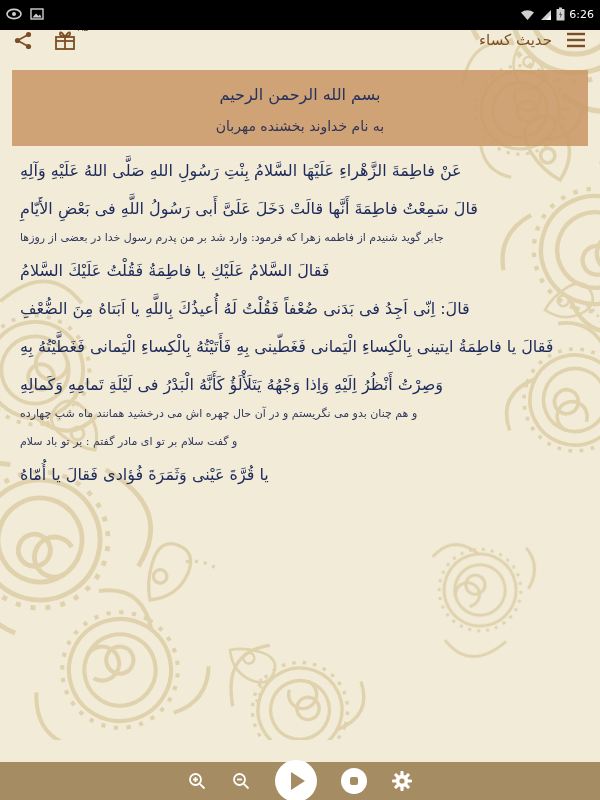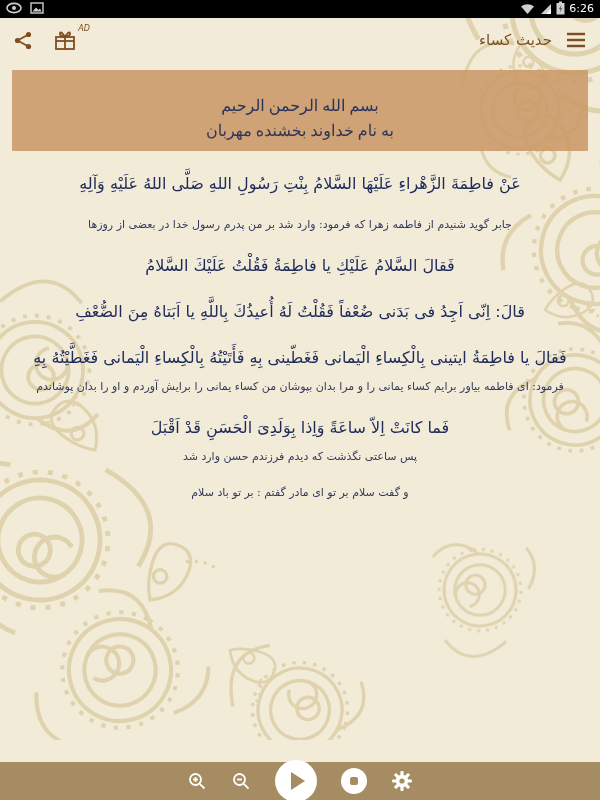--- a/index.html
+++ b/index.html
@@ -1,46 +1,46 @@
 <!DOCTYPE html>
 <html lang="fa"><head>
 <meta charset="utf-8">
 <style>
   * { margin:0; padding:0; box-sizing:border-box; }
   html,body { width:600px; height:800px; }
   body { font-family:"DejaVu Sans", sans-serif; background:#f1ebd8; }
   .screen { position:relative; width:600px; height:800px; overflow:hidden; background:#f1ebd8; }
 
   
-  .statusbar { position:absolute; top:0; left:0; width:600px; height:18px; background:#000;
+  .statusbar { position:absolute; top:0; left:0; width:600px; height:30px; background:#000;
     display:flex; align-items:center; padding:0 6px; z-index:30; }
   .sb-left { display:flex; align-items:center; gap:8px; }
   .sb-right { margin-left:auto; display:flex; align-items:center; gap:4px; }
   .sb-time { color:#fff; font-size:11px; line-height:18px; }
 
   
   .appbar { position:absolute; top:18px; left:0; width:600px; height:44px;
     display:flex; align-items:center; padding:0 14px; z-index:20; }
   .ab-left { display:flex; align-items:center; gap:22px; }
   .ab-right { margin-left:auto; display:flex; align-items:center; gap:14px; }
   .ab-title { color:#7d4e24; font-size:15px; }
   .ad-wrap { position:relative;text-decoration:underline; }
   .ad-sup { position:absolute; top:-6px; right:-14px; font-size:8px; font-style:italic; color:#7d4e24; }
 
   
   .content { position:absolute; top:62px; left:0; width:600px; height:700px; overflow:hidden; z-index:5; }
   .pattern { position:absolute; top:-50px; left:0; width:600px; height:790px; z-index:0; pointer-events:none; }
   .scroll { position:relative; z-index:1; padding-top:8px; }
 
   .bismillah { margin:0 12px; background:rgba(203,152,104,0.88); border-radius:1px;
-    padding:24px 10px 12px; text-align:center;font-family:Liberation Serif, serif; }
+    padding:13px 10px 12px; text-align:center; }
   .bismillah .ar { color:#27325d; font-size:16px; line-height:24px; }
-  .bismillah .fa { color:#2f3558; font-size:16px; line-height:16px; margin-top:5px; }
-
-  .pair { margin-top:20px; text-align:center; padding:0 20px; }
+  .bismillah .fa { color:#2f3558; font-size:14px; line-height:16px; margin-top:11px; }
+
+  .pair { margin-top:12px; text-align:left; padding:0 20px; }
   .verse-ar { direction:rtl; color:#1e2a5a; font-size:16px; line-height:26px; font-weight:500; }
   .verse-fa { direction:rtl; color:#333a5e; font-size:11px; line-height:16px; margin-top:8px; }
 
   
   .toolbar { position:absolute; bottom:0; left:0; width:600px; height:38px; background:#a68c63;
     display:flex; align-items:center; justify-content:center; gap:24px; z-index:25; }
   .tb-btn { display:flex; align-items:center; justify-content:center; }
   .play-btn { width:42px; height:42px; border-radius:50%; background:#fff; position:relative; }
   .play-btn .tri { position:absolute; left:16px; top:12px; width:0; height:0;
     border-left:14px solid #a68c63; border-top:9px solid transparent; border-bottom:9px solid transparent; }
@@ -170,38 +170,41 @@
     <div class="scroll">
       <div class="bismillah">
         <div class="ar" dir="rtl">بسم الله الرحمن الرحيم</div>
         <div class="fa" dir="rtl">به نام خداوند بخشنده مهربان</div>
       </div>
 
       <div class="pair">
         <div class="verse-ar">عَنْ فاطِمَةَ الزَّهْراءِ عَلَيْهَا السَّلامُ بِنْتِ رَسُولِ اللهِ صَلَّى اللهُ عَلَيْهِ وَآلِهِ</div>
       </div>
       <div class="pair">
+        <div class="verse-ar">قالَ سَمِعْتُ فاطِمَةَ أَنَّها قالَتْ دَخَلَ عَلَىَّ أَبى رَسُولُ اللَّهِ فى بَعْضِ الأَيّامِ</div>
         <div class="verse-fa">جابر گوید شنیدم از فاطمه زهرا که فرمود: وارد شد بر من پدرم رسول خدا در بعضی از روزها</div>
       </div>
       <div class="pair">
         <div class="verse-ar">فَقالَ السَّلامُ عَلَيْكِ يا فاطِمَةُ فَقُلْتُ عَلَيْكَ السَّلامُ</div>
       </div>
       <div class="pair">
         <div class="verse-ar">قالَ: اِنّى اَجِدُ فى بَدَنى ضُعْفاً فَقُلْتُ لَهُ أُعيذُكَ بِاللَّهِ يا اَبَتاهُ مِنَ الضُّعْفِ</div>
       </div>
       <div class="pair">
         <div class="verse-ar">فَقالَ يا فاطِمَةُ ايتينى بِالْكِساءِ الْيَمانى فَغَطّينى بِهِ فَأَتَيْتُهُ بِالْكِساءِ الْيَمانى فَغَطَّيْتُهُ بِهِ</div>
-        <div class="verse-fa">فرمود: ای فاطمه بیاور برایم کساء یمانی را و مرا بدان بپوشان من کساء یمانی را برایش آوردم و او را بدان پوشاندم</div>
-      </div>
-      <div class="pair">
-        <div class="verse-ar">فَما كانَتْ اِلاّ ساعَةً وَاِذا بِوَلَدِىَ الْحَسَنِ قَدْ اَقْبَلَ</div>
-        <div class="verse-fa">پس ساعتی نگذشت که دیدم فرزندم حسن وارد شد</div>
+      </div>
+      <div class="pair">
+        <div class="verse-ar">وَصِرْتُ أَنْظُرُ اِلَيْهِ وَاِذا وَجْهُهُ يَتَلَأْلَؤُ كَأَنَّهُ الْبَدْرُ فى لَيْلَةِ تَمامِهِ وَكَمالِهِ</div>
+        <div class="verse-fa">و هم چنان بدو می نگریستم و در آن حال چهره اش می درخشید همانند ماه شب چهارده</div>
       </div>
       <div class="pair">
         <div class="verse-fa">و گفت سلام بر تو ای مادر گفتم : بر تو باد سلام</div>
+      </div>
+      <div class="pair">
+        <div class="verse-ar">يا قُرَّةَ عَيْنى وَثَمَرَةَ فُؤادى فَقالَ يا أُمّاهُ</div>
       </div>
     </div>
   </div>
 
   <div class="toolbar">
     <span class="tb-btn">
       <svg width="20" height="20" viewBox="0 0 20 20">
           <g fill="none" stroke="#fff" stroke-width="1.8">
             <circle cx="8.5" cy="8.5" r="5.5"></circle>
             <line x1="12.8" y1="12.8" x2="17.5" y2="17.5"></line>

